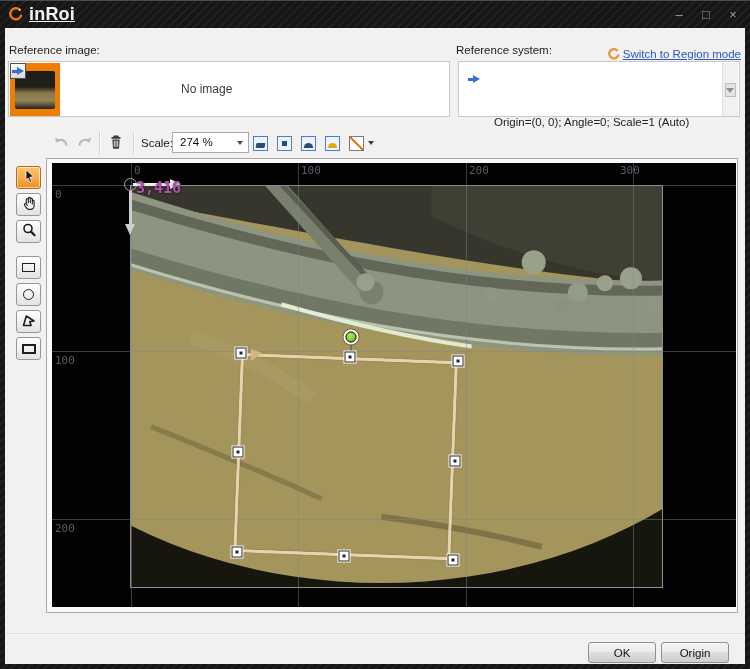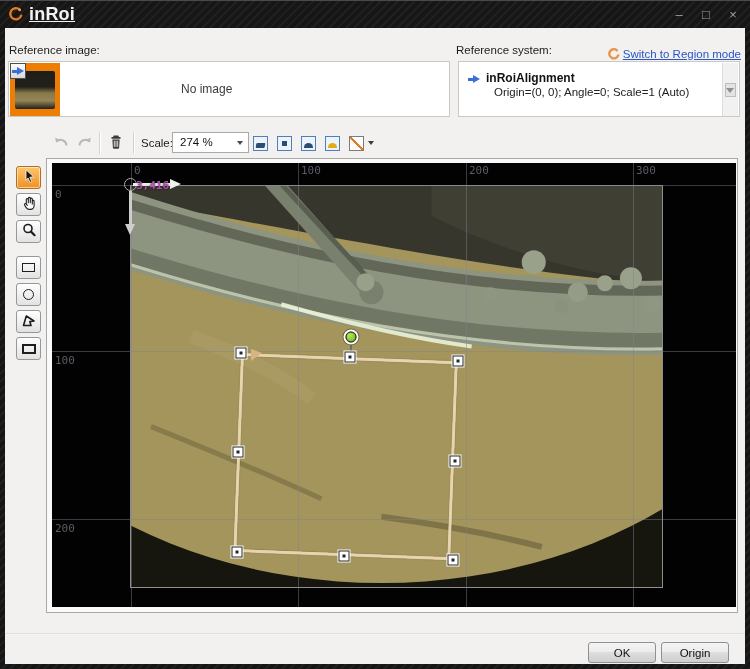--- a/index.html
+++ b/index.html
@@ -36,21 +36,21 @@
     border:1px solid #4e4e4e;display:flex;align-items:center;justify-content:center;}
   .blue-arrow{position:relative;width:12px;height:9px;display:inline-block;}
   .blue-arrow .bar{position:absolute;left:0;top:3px;width:6px;height:3px;background:#3a6fd8;}
   .blue-arrow .head{position:absolute;left:5px;top:0;width:0;height:0;
     border-left:7px solid #3a6fd8;border-top:4.5px solid transparent;border-bottom:4.5px solid transparent;}
   .no-image{position:absolute;left:172px;top:0;height:100%;display:flex;align-items:center;
     font-size:12px;color:#3a3a3a;}
   .coord-item{position:absolute;left:9px;top:9px;display:flex;}
   .coord-item .blue-arrow{margin:4px 6px 0 0;}
   .coord-name{font-size:12px;font-weight:bold;color:#111;line-height:14px;}
-  .coord-details{font-size:11.5px;color:#222;line-height:15px;padding-left:8px;}
+  .coord-details{font-size:11.5px;color:#222;line-height:15px;padding-left:8px;margin-top:44px;}
   .scrollbar{position:absolute;right:1px;top:1px;width:16px;height:53px;background:#f1f1f1;border-left:1px solid #dedede;}
   .scroll-thumb{position:absolute;left:2px;top:20px;width:11px;height:14px;background:#e3e3e3;border:1px solid #bdbdbd;}
   .scroll-arrow{position:absolute;left:3px;top:25px;width:0;height:0;
     border-top:5px solid #8f8f8f;border-left:4.5px solid transparent;border-right:4.5px solid transparent;}
   
   .tb-btn{position:absolute;width:21px;height:21px;top:133px;display:flex;align-items:center;justify-content:center;
     background:transparent;border:none;padding:0;}
   .tb-sep{position:absolute;top:132px;width:1px;height:22px;background:#d2d2d2;box-shadow:1px 0 0 #ffffff;}
   .scale-label{position:absolute;left:141px;top:137px;font-size:11.5px;color:#1c1c1c;}
   .combo{position:absolute;left:172px;top:132px;width:77px;height:21px;background:#fff;border:1px solid #a9a9a9;}
@@ -84,21 +84,21 @@
   .ruler-x{position:absolute;top:1px;font-family:"DejaVu Sans Mono",monospace;font-size:11px;color:#5c5c68;}
   .ruler-y{position:absolute;left:3px;font-family:"DejaVu Sans Mono",monospace;font-size:11px;color:#5c5c68;}
   .origin-circle{position:absolute;left:72px;top:15px;width:13px;height:13px;border:1.5px solid #a9a9a9;border-radius:50%;}
   .axis-x-line{position:absolute;left:81px;top:20px;width:37px;height:3px;background:#efefef;}
   .axis-x-head{position:absolute;left:118px;top:16px;width:0;height:0;
     border-left:11px solid #efefef;border-top:5.5px solid transparent;border-bottom:5.5px solid transparent;}
   .axis-y-line{position:absolute;left:77px;top:28px;width:3px;height:33px;background:#cdcdcd;}
   .axis-y-head{position:absolute;left:73px;top:61px;width:0;height:0;
     border-top:11px solid #cdcdcd;border-left:5.5px solid transparent;border-right:5.5px solid transparent;}
   .cursor-coords{position:absolute;left:84px;top:16px;font-family:"DejaVu Sans Mono",monospace;
-    font-size:11px;font-weight:bold;color:#b04fb0;text-shadow:0 0 2px rgba(0,0,0,.8);}
+    font-size:15px;font-weight:bold;color:#b04fb0;text-shadow:0 0 2px rgba(0,0,0,.8);}
   .roi-rect{position:absolute;left:189px;top:190px;width:217px;height:199px;
     border:3px solid #e7d4ae;transform:rotate(2.2deg);transform-origin:0 0;
     box-shadow:0 0 1px rgba(60,40,10,0.6), inset 0 0 1px rgba(60,40,10,0.6);}
   .roi-corner-tri{position:absolute;left:199px;top:186px;width:0;height:0;
     border-left:11px solid #d9b483;border-top:4px solid transparent;border-bottom:8px solid transparent;}
   .handle{position:absolute;width:11px;height:11px;background:#fff;border:1px solid #262626;
     box-shadow:0 0 0 1px rgba(255,255,255,0.95);transform:translate(-50%,-50%);}
   .handle::after{content:"";position:absolute;left:3px;top:3px;width:3px;height:3px;background:#262626;}
   .rotate-stem{position:absolute;left:298px;top:180px;width:2px;height:12px;background:#6f6f62;}
   .rotate-handle{position:absolute;left:299px;top:174px;width:11px;height:11px;border-radius:50%;
@@ -159,21 +159,20 @@
   </div>
 
   <div class="section-label lbl-coord">Reference system:</div>
   <div class="listbox box-coord">
     <div class="coord-item">
       <span class="blue-arrow">
           <span class="bar"></span>
           <span class="head"></span>
         </span>
       <div>
-        <div class="coord-name">inRoiAlignment</div>
         <div class="coord-details">Origin=(0, 0); Angle=0; Scale=1 (Auto)</div>
       </div>
     </div>
     <div class="scrollbar">
       <span class="scroll-thumb"></span>
       <span class="scroll-arrow"></span>
     </div>
   </div>
 
   <button class="tb-btn" style="left:50px;">
@@ -299,21 +298,21 @@
       <div class="vline" style="left:79px;"></div>
       <div class="vline" style="left:246px;"></div>
       <div class="vline" style="left:414px;"></div>
       <div class="vline" style="left:581px;"></div>
       <div class="hline" style="top:22px;"></div>
       <div class="hline" style="top:188px;"></div>
       <div class="hline" style="top:356px;"></div>
       <span class="ruler-x" style="left:82px;">0</span>
       <span class="ruler-x" style="left:249px;">100</span>
       <span class="ruler-x" style="left:417px;">200</span>
-      <span class="ruler-x" style="left:584px;">300</span>
+      <span class="ruler-x" style="left:568px;">300</span>
       <span class="ruler-y" style="top:25px;">0</span>
       <span class="ruler-y" style="top:191px;">100</span>
       <span class="ruler-y" style="top:359px;">200</span>
 
       <div class="roi-rect"></div>
       <div class="roi-corner-tri"></div>
       <div class="rotate-stem"></div>
       <div class="rotate-handle"></div>
       <div class="handle" style="left:189px;top:190px;"></div>
       <div class="handle" style="left:298px;top:194px;"></div>

